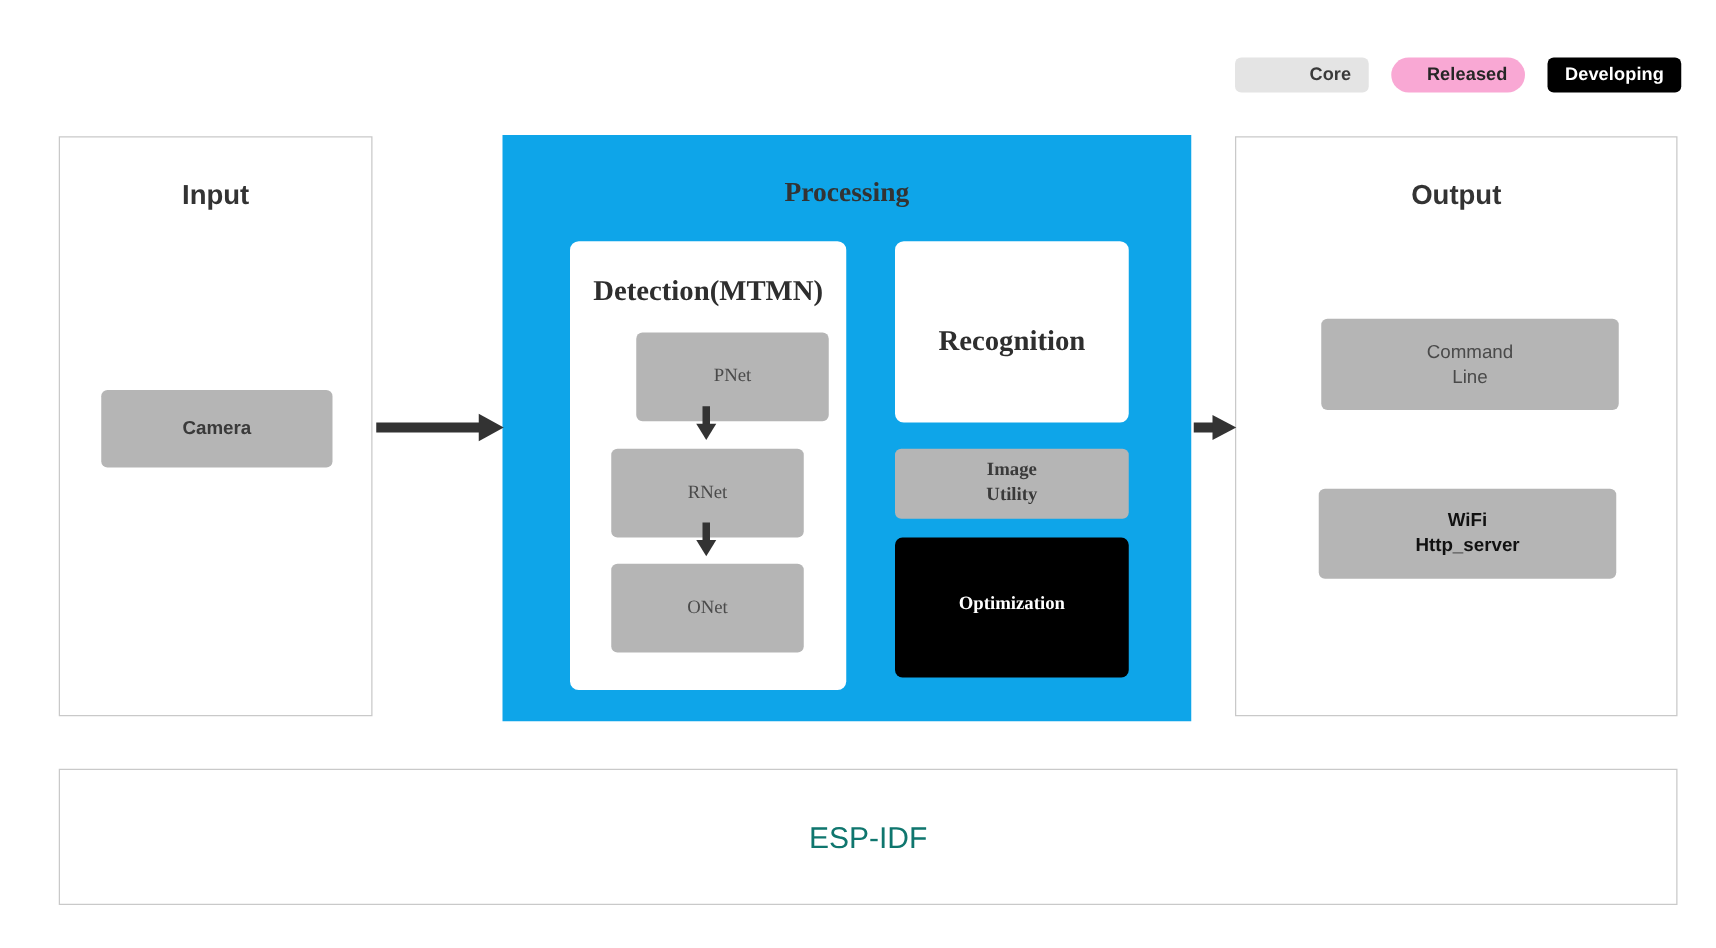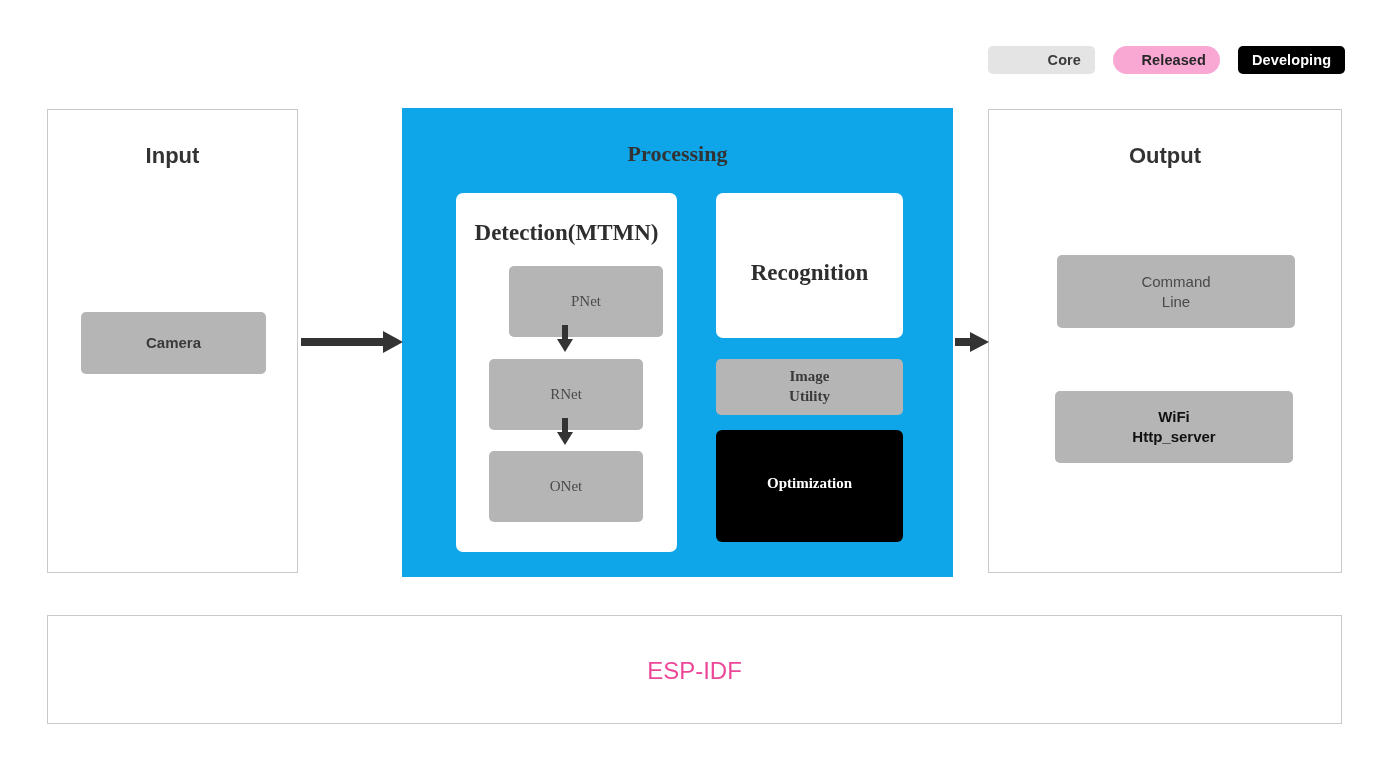--- a/index.html
+++ b/index.html
@@ -75,21 +75,21 @@
   #panel-espidf     { left: 47px;  top: 615px; width: 1295px; height: 109px; }
 
   #panel-input .panel-title,
   #panel-processing .panel-title,
   #panel-output .panel-title { top: 33px; }
 
   #panel-espidf .panel-title {
     top: 41px;
     font-size: 24px;
     font-weight: normal;
-    color: #ec4899;
+    color: #0f766e;
   }
 
   
   .node {
     position: absolute;
     box-sizing: border-box;
     border-radius: 5px;
     display: flex;
     align-items: center;
     justify-content: center;

